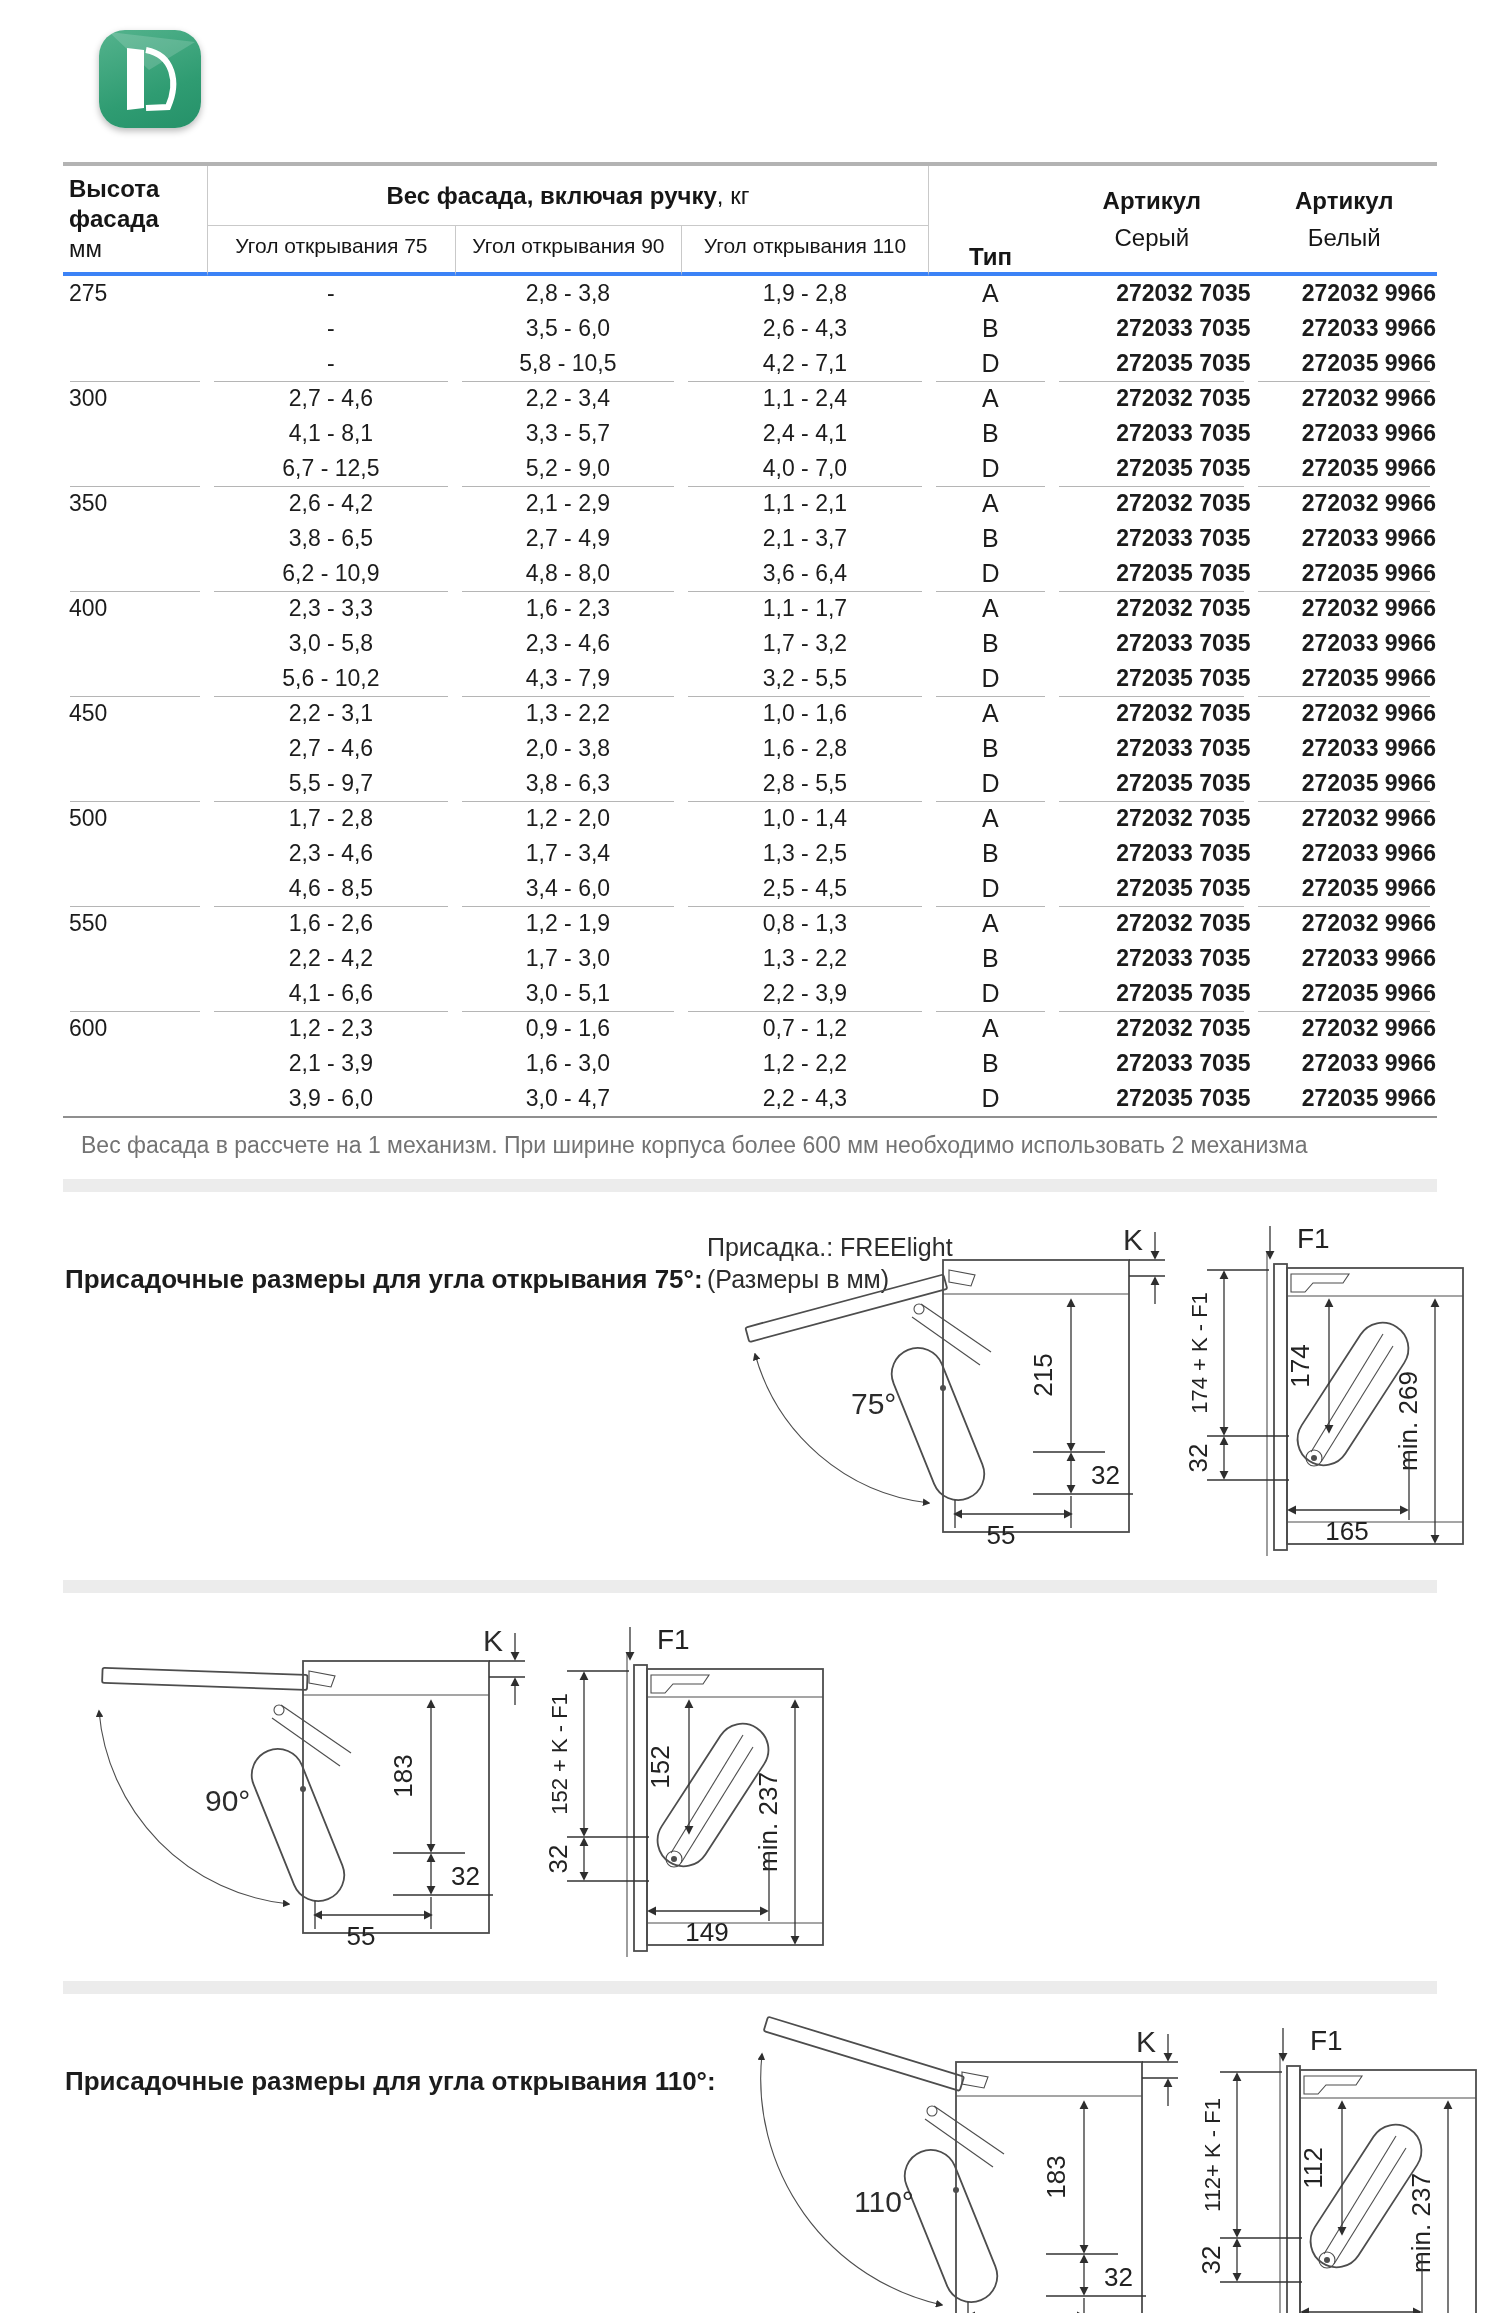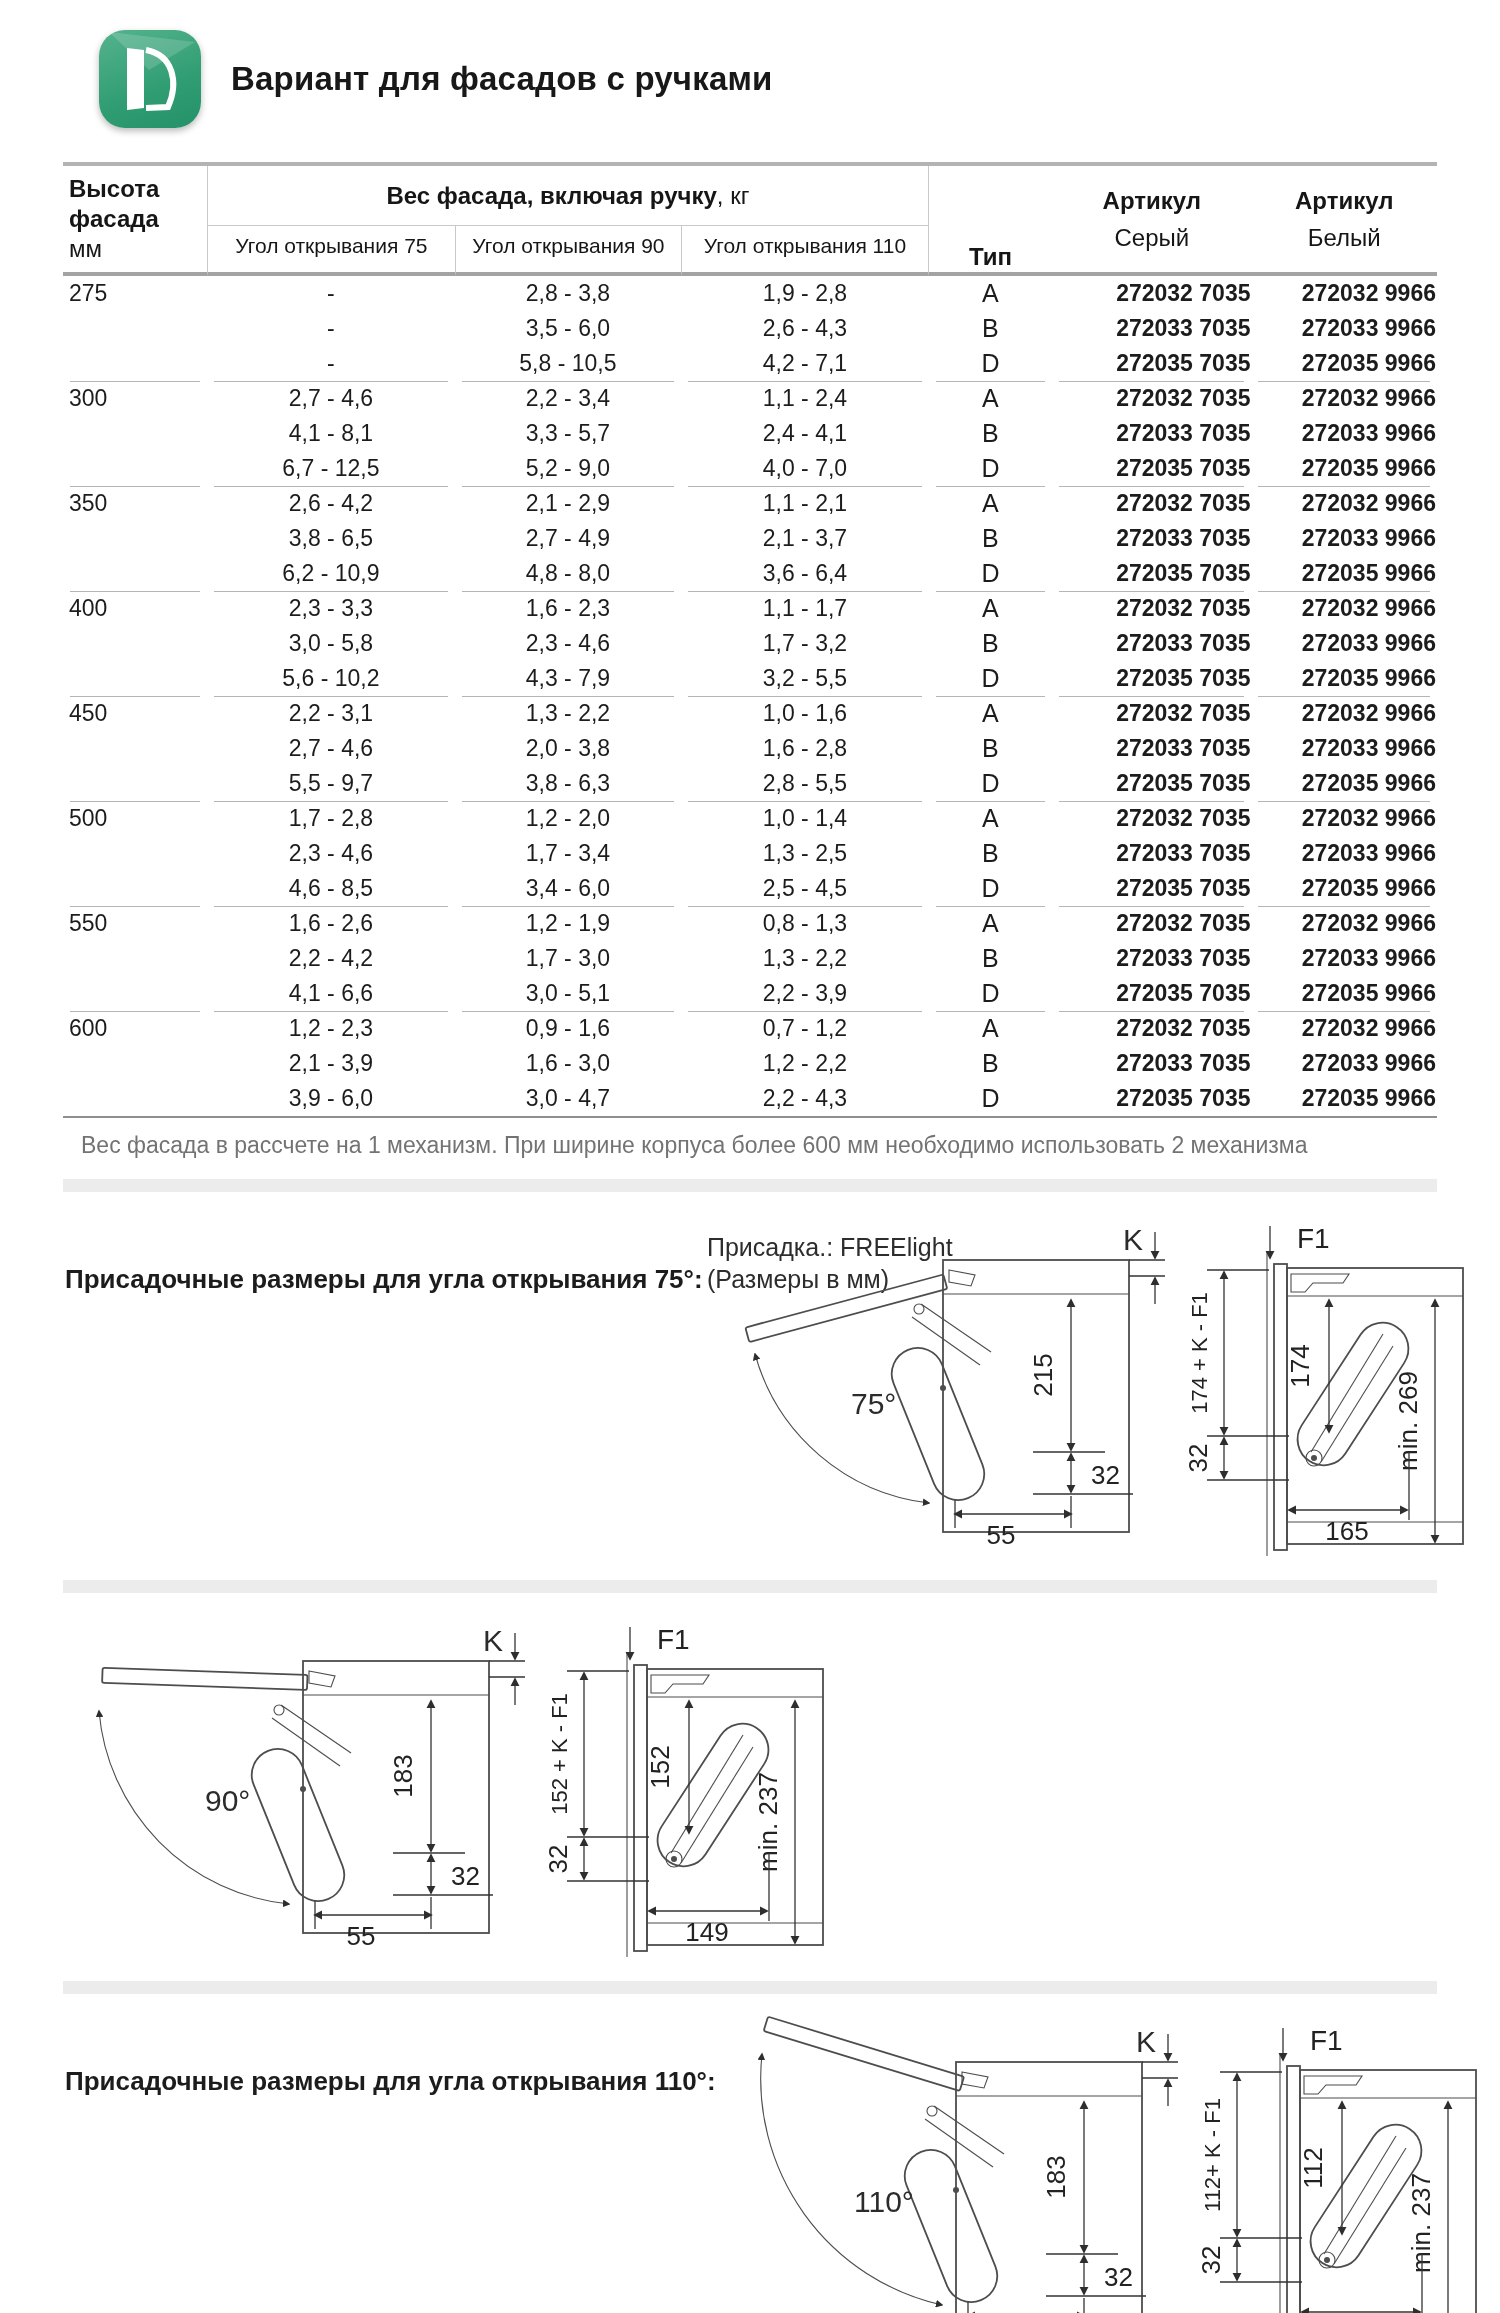--- a/index.html
+++ b/index.html
@@ -11,21 +11,21 @@
   .logo { width:102px; height:98px; border-radius:26px; flex:0 0 auto;
           background:linear-gradient(160deg,#54b38d 0%,#2f9c72 62%,#259169 100%);
           box-shadow:0 3px 7px rgba(0,0,0,.28); position:relative; overflow:hidden; }
   .logo svg { position:absolute; inset:0; }
   .title { font-size:33px; font-weight:bold; color:#181818; letter-spacing:.2px; }
 
   
   .tablewrap { border-top:4px solid #b3b3b3; border-bottom:2px solid #8f8f8f; }
   table { width:100%; border-collapse:separate; border-spacing:0; }
   th { font-weight:normal; color:#161616; }
-  thead .bb { border-bottom:4px solid #a3a3a3; }
+  thead .bb { border-bottom:4px solid #3b82f6; }
   .th-height { text-align:left; vertical-align:middle; padding:8px 4px 8px 6px; font-size:24px; line-height:1.25; }
   .th-height .b { font-weight:bold; display:block; width:110px; }
   .th-height .u { font-weight:normal; }
   .th-weight { border-left:1px solid #c9c9c9; border-right:1px solid #c9c9c9; font-size:24px; padding:16px 0 14px; }
   .th-weight .b { font-weight:bold;margin-top:8px; }
   .th-angle { border-top:1px solid #c9c9c9; border-left:1px solid #c9c9c9; font-size:21px; padding:8px 2px 14px; }
   .th-angle.last { border-right:1px solid #c9c9c9; }
   .th-type { vertical-align:bottom; font-weight:bold; font-size:24px; }
   .th-art  { vertical-align:middle; font-size:24px; line-height:1.55; }
   .th-art .b { font-weight:bold; }
@@ -63,21 +63,20 @@
 <div class="content">
 
   <div class="pagehead">
     <div class="logo">
       <svg viewBox="0 0 102 98">
         <path d="M10,2 L96,12 L50,40 Z" fill="rgba(255,255,255,0.16)"></path>
         <path d="M28,18 L28,80 L45,78 L45,20 Z" fill="#ffffff"></path>
         <path d="M47,20 C74,25 80,52 69,77 L47,78" fill="none" stroke="#ffffff" stroke-width="6"></path>
       </svg>
     </div>
-    <div class="title">Вариант для фасадов с ручками</div>
   </div>
 
   <div class="tablewrap">
     <table>
       <colgroup>
         <col style="width:10.5%">
           <col style="width:18%">
           <col style="width:16.5%">
           <col style="width:18%">
         <col style="width:9%">

